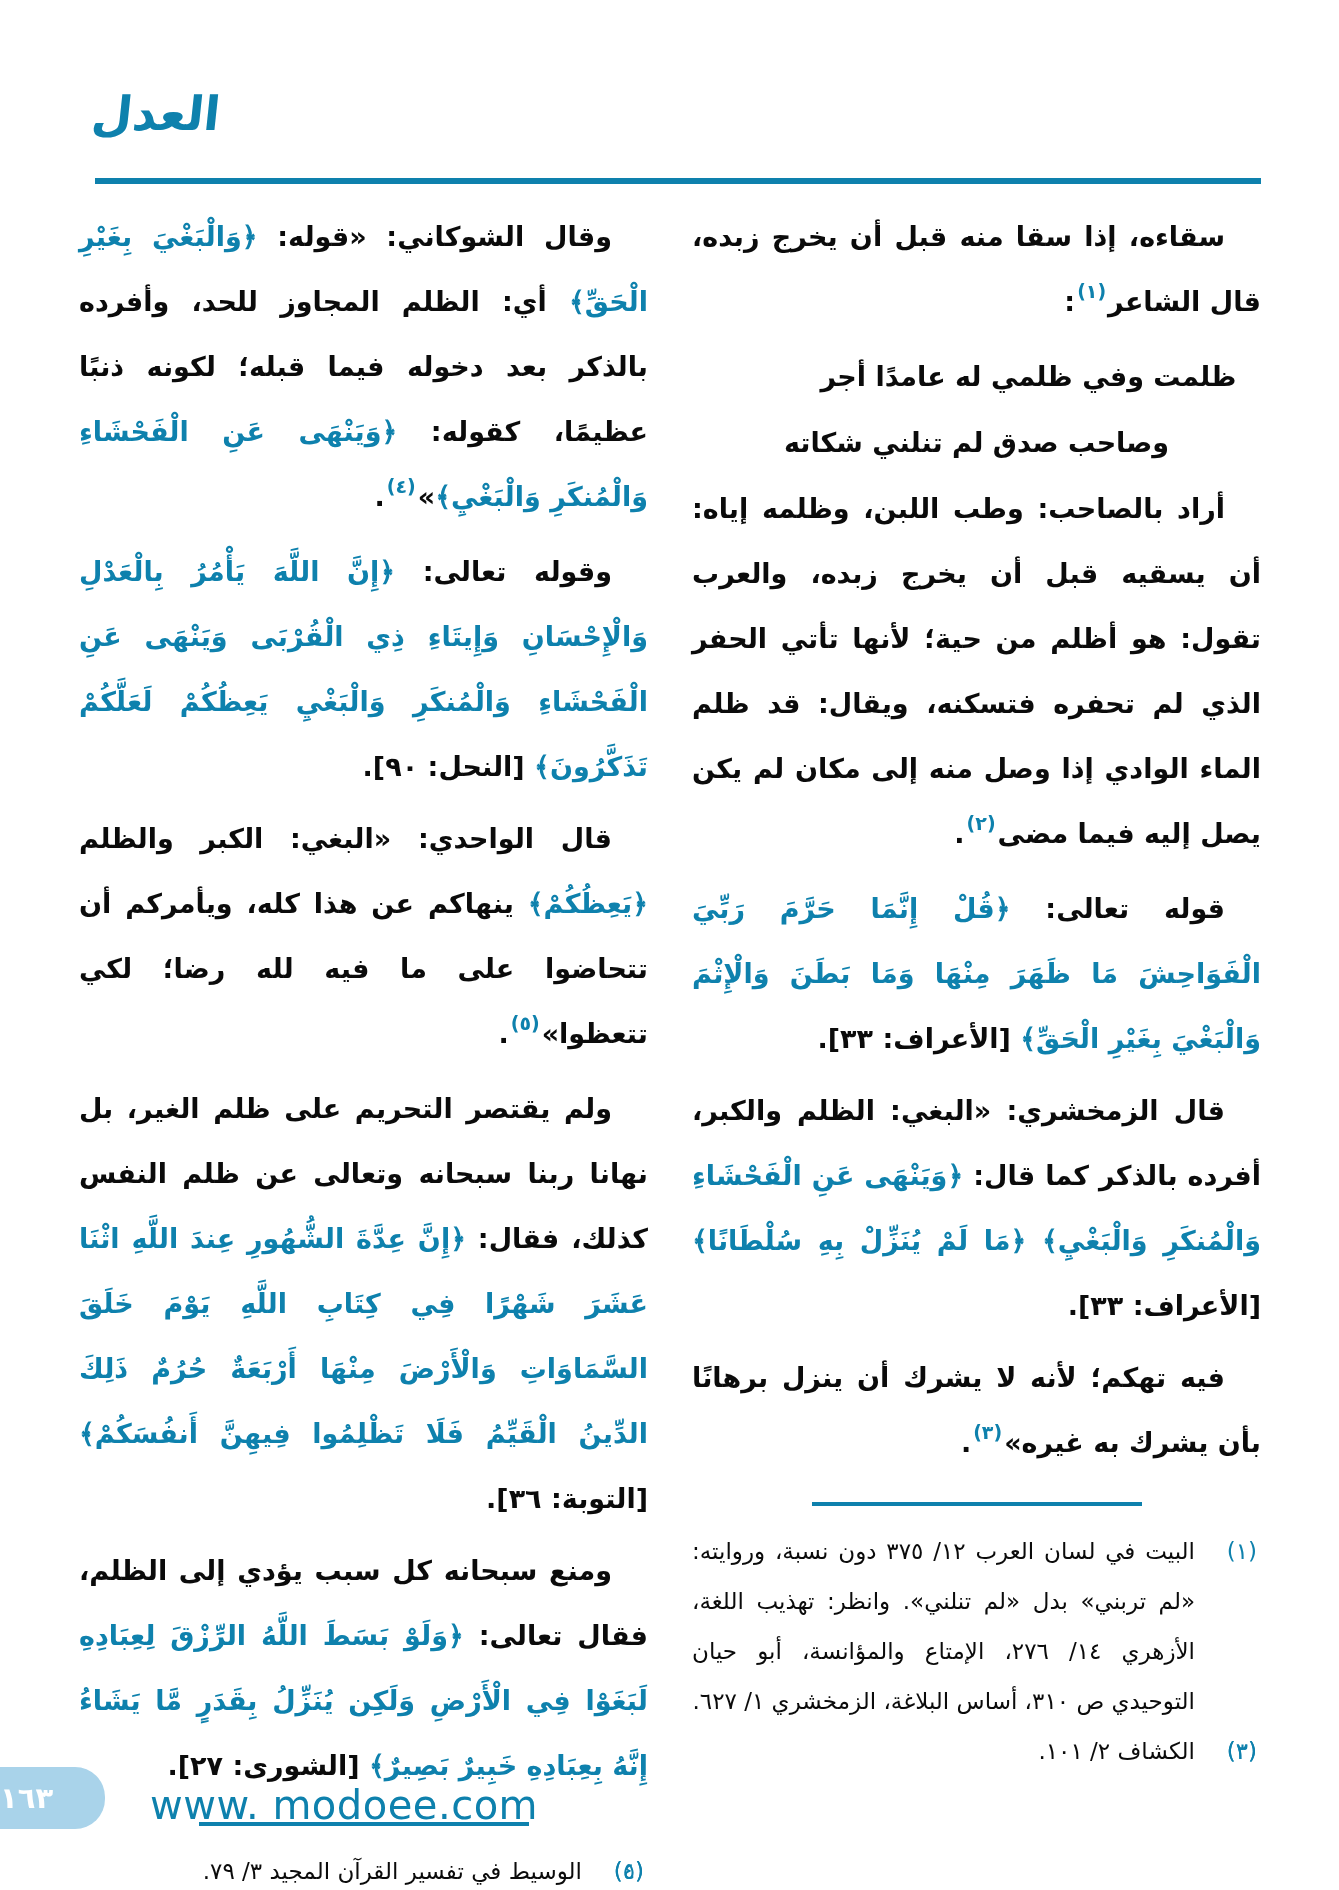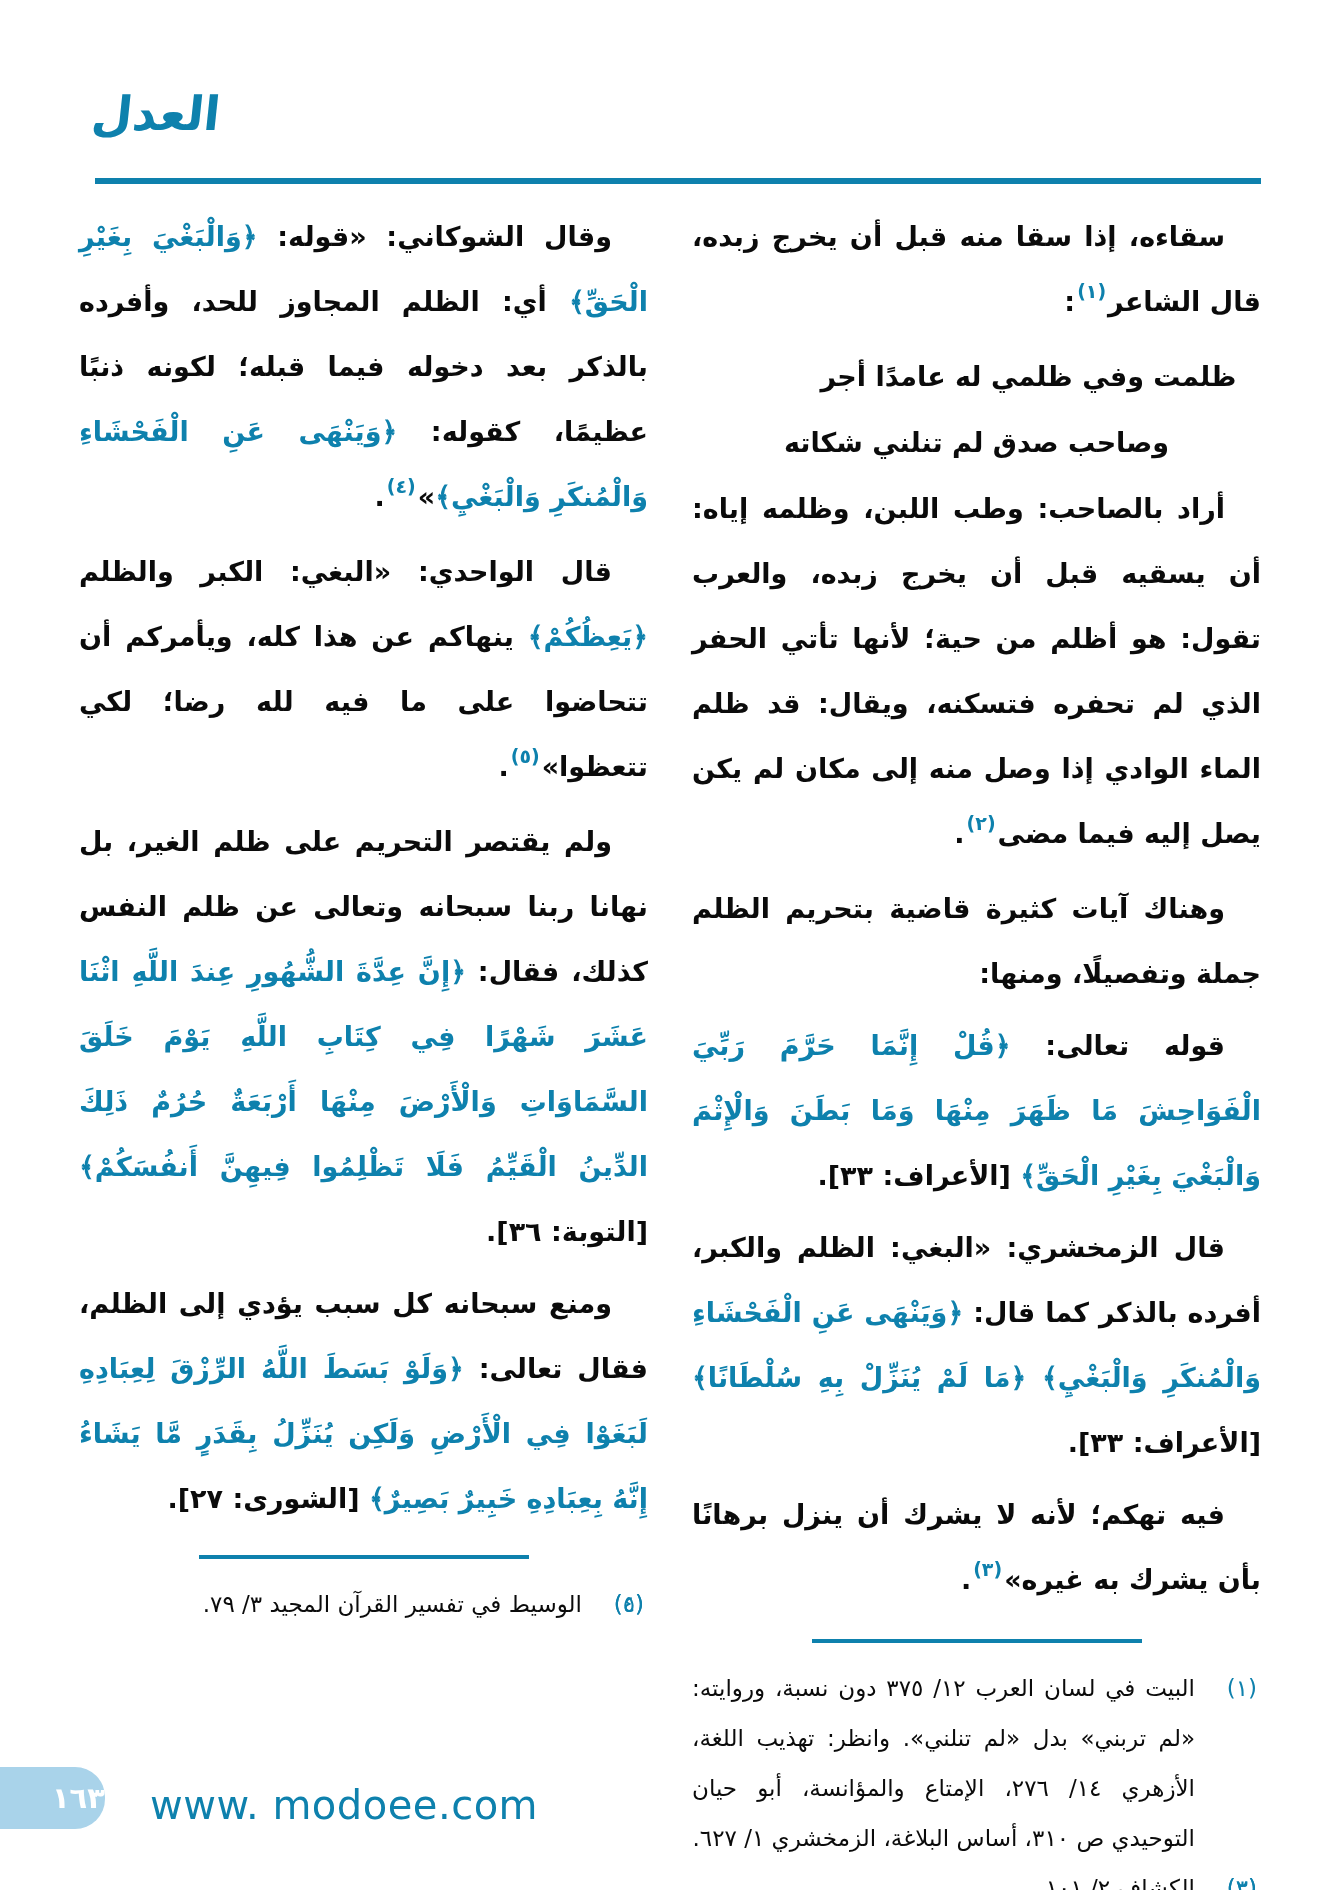--- a/index.html
+++ b/index.html
@@ -66,21 +66,21 @@
   }
   .fn-num{
     position:absolute;right:4px;top:0;
     color:var(--accent);
   }
   .footer-pill{
     position:absolute;left:0;top:1767px;
     width:105px;height:62px;
     background:var(--pill);
     border-radius:0 30px 30px 0;
-    display:flex;align-items:center;justify-content:flex-start;
+    display:flex;align-items:center;justify-content:flex-end;
     color:#ffffff;font-size:29px;font-weight:700;
   }
   .site-url{
     position:absolute;left:150px;top:1782px;
     color:var(--accent);
     font-size:40px;font-weight:400;
     direction:ltr;
     letter-spacing:0.5px;
   }
 </style>
@@ -94,36 +94,36 @@
   <div class="header-rule"></div>
 
   <div class="columns">
 
     <section class="col">
       <div>
           <div class="para indent"><span class="seg-n">سقاءه، إذا سقا منه قبل أن يخرج زبده، قال الشاعر</span><span class="seg-fn">(١)</span><span class="seg-n">:</span></div>
           <div class="para poem poem-second"><span class="seg-n">ظلمت وفي ظلمي له عامدًا أجر</span></div>
           <div class="para poem poem-first"><span class="seg-n">وصاحب صدق لم تنلني شكاته</span></div>
           <div class="para indent"><span class="seg-n">أراد بالصاحب: وطب اللبن، وظلمه إياه: أن يسقيه قبل أن يخرج زبده، والعرب تقول: هو أظلم من حية؛ لأنها تأتي الحفر الذي لم تحفره فتسكنه، ويقال: قد ظلم الماء الوادي إذا وصل منه إلى مكان لم يكن يصل إليه فيما مضى</span><span class="seg-fn">(٢)</span><span class="seg-n">.</span></div>
-          <div class="para indent"><span class="seg-n">وهناك آيات كثيرة قاضية بتحريم الظلم جملة وتفصيلًا، ومنها:</span></div>
           <div class="para indent"><span class="seg-n">قوله تعالى: </span><span class="seg-q">﴿قُلْ إِنَّمَا حَرَّمَ رَبِّيَ الْفَوَاحِشَ مَا ظَهَرَ مِنْهَا وَمَا بَطَنَ وَالْإِثْمَ وَالْبَغْيَ بِغَيْرِ الْحَقِّ﴾</span><span class="seg-n"> [الأعراف: ٣٣].</span></div>
           <div class="para indent"><span class="seg-n">قال الزمخشري: «البغي: الظلم والكبر، أفرده بالذكر كما قال: </span><span class="seg-q">﴿وَيَنْهَى عَنِ الْفَحْشَاءِ وَالْمُنكَرِ وَالْبَغْيِ﴾</span><span class="seg-n">  </span><span class="seg-q">﴿مَا لَمْ يُنَزِّلْ بِهِ سُلْطَانًا﴾</span><span class="seg-n"> [الأعراف: ٣٣].</span></div>
           <div class="para indent"><span class="seg-n">فيه تهكم؛ لأنه لا يشرك أن ينزل برهانًا بأن يشرك به غيره»</span><span class="seg-fn">(٣)</span><span class="seg-n">.</span></div>
         </div>
       <div class="fn-sep"></div>
       <div class="footnotes">
           <div class="footnote"><span class="fn-num">(١)</span><span>البيت في لسان العرب ١٢/ ٣٧٥ دون نسبة، وروايته: «لم تربني» بدل «لم تنلني». وانظر: تهذيب اللغة، الأزهري ١٤/ ٢٧٦، الإمتاع والمؤانسة، أبو حيان التوحيدي ص ٣١٠، أساس البلاغة، الزمخشري ١/ ٦٢٧.</span></div>
           <div class="footnote"><span class="fn-num">(٢)</span></div>
           <div class="footnote"><span class="fn-num">(٣)</span><span>الكشاف ٢/ ١٠١.</span></div>
         </div>
     </section>
 
     <section class="col">
       <div>
           <div class="para indent"><span class="seg-n">وقال الشوكاني: «قوله: </span><span class="seg-q">﴿وَالْبَغْيَ بِغَيْرِ الْحَقِّ﴾</span><span class="seg-n"> أي: الظلم المجاوز للحد، وأفرده بالذكر بعد دخوله فيما قبله؛ لكونه ذنبًا عظيمًا، كقوله: </span><span class="seg-q">﴿وَيَنْهَى عَنِ الْفَحْشَاءِ وَالْمُنكَرِ وَالْبَغْيِ﴾</span><span class="seg-n">»</span><span class="seg-fn">(٤)</span><span class="seg-n">.</span></div>
+          <div class="para indent"><span class="seg-n">وقوله تعالى: </span><span class="seg-q">﴿إِنَّ اللَّهَ يَأْمُرُ بِالْعَدْلِ وَالْإِحْسَانِ وَإِيتَاءِ ذِي الْقُرْبَى وَيَنْهَى عَنِ الْفَحْشَاءِ وَالْمُنكَرِ وَالْبَغْيِ يَعِظُكُمْ لَعَلَّكُمْ تَذَكَّرُونَ﴾</span><span class="seg-n"> [النحل: ٩٠].</span></div>
           <div class="para indent"><span class="seg-n">قال الواحدي: «البغي: الكبر والظلم </span><span class="seg-q">﴿يَعِظُكُمْ﴾</span><span class="seg-n"> ينهاكم عن هذا كله، ويأمركم أن تتحاضوا على ما فيه لله رضا؛ لكي تتعظوا»</span><span class="seg-fn">(٥)</span><span class="seg-n">.</span></div>
           <div class="para indent"><span class="seg-n">ولم يقتصر التحريم على ظلم الغير، بل نهانا ربنا سبحانه وتعالى عن ظلم النفس كذلك، فقال: </span><span class="seg-q">﴿إِنَّ عِدَّةَ الشُّهُورِ عِندَ اللَّهِ اثْنَا عَشَرَ شَهْرًا فِي كِتَابِ اللَّهِ يَوْمَ خَلَقَ السَّمَاوَاتِ وَالْأَرْضَ مِنْهَا أَرْبَعَةٌ حُرُمٌ ذَلِكَ الدِّينُ الْقَيِّمُ فَلَا تَظْلِمُوا فِيهِنَّ أَنفُسَكُمْ﴾</span><span class="seg-n"> [التوبة: ٣٦].</span></div>
           <div class="para indent"><span class="seg-n">ومنع سبحانه كل سبب يؤدي إلى الظلم، فقال تعالى: </span><span class="seg-q">﴿وَلَوْ بَسَطَ اللَّهُ الرِّزْقَ لِعِبَادِهِ لَبَغَوْا فِي الْأَرْضِ وَلَكِن يُنَزِّلُ بِقَدَرٍ مَّا يَشَاءُ إِنَّهُ بِعِبَادِهِ خَبِيرٌ بَصِيرٌ﴾</span><span class="seg-n"> [الشورى: ٢٧].</span></div>
         </div>
       <div class="fn-sep"></div>
       <div class="footnotes">
           <div class="footnote"><span class="fn-num">(٤)</span></div>
           <div class="footnote"><span class="fn-num">(٥)</span><span>الوسيط في تفسير القرآن المجيد ٣/ ٧٩.</span></div>
         </div>
     </section>

